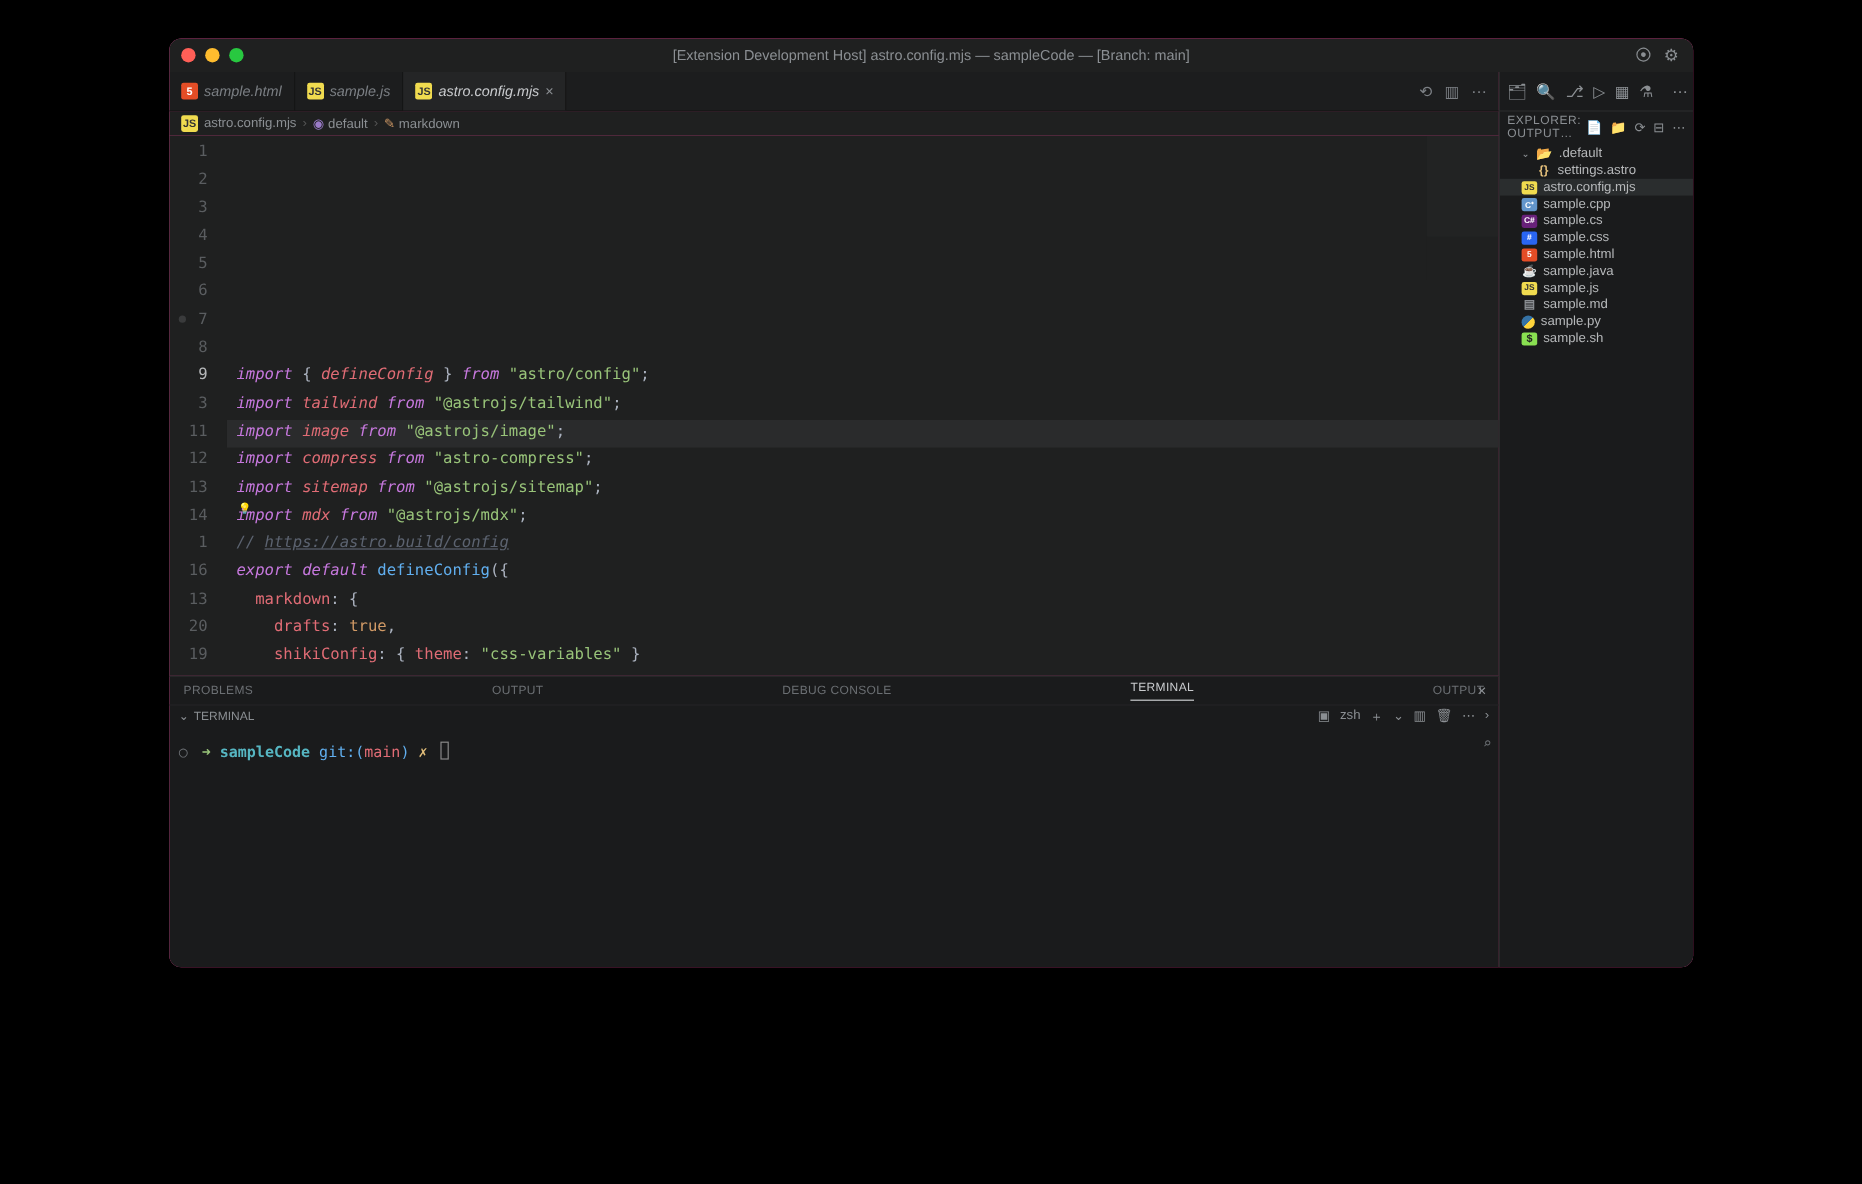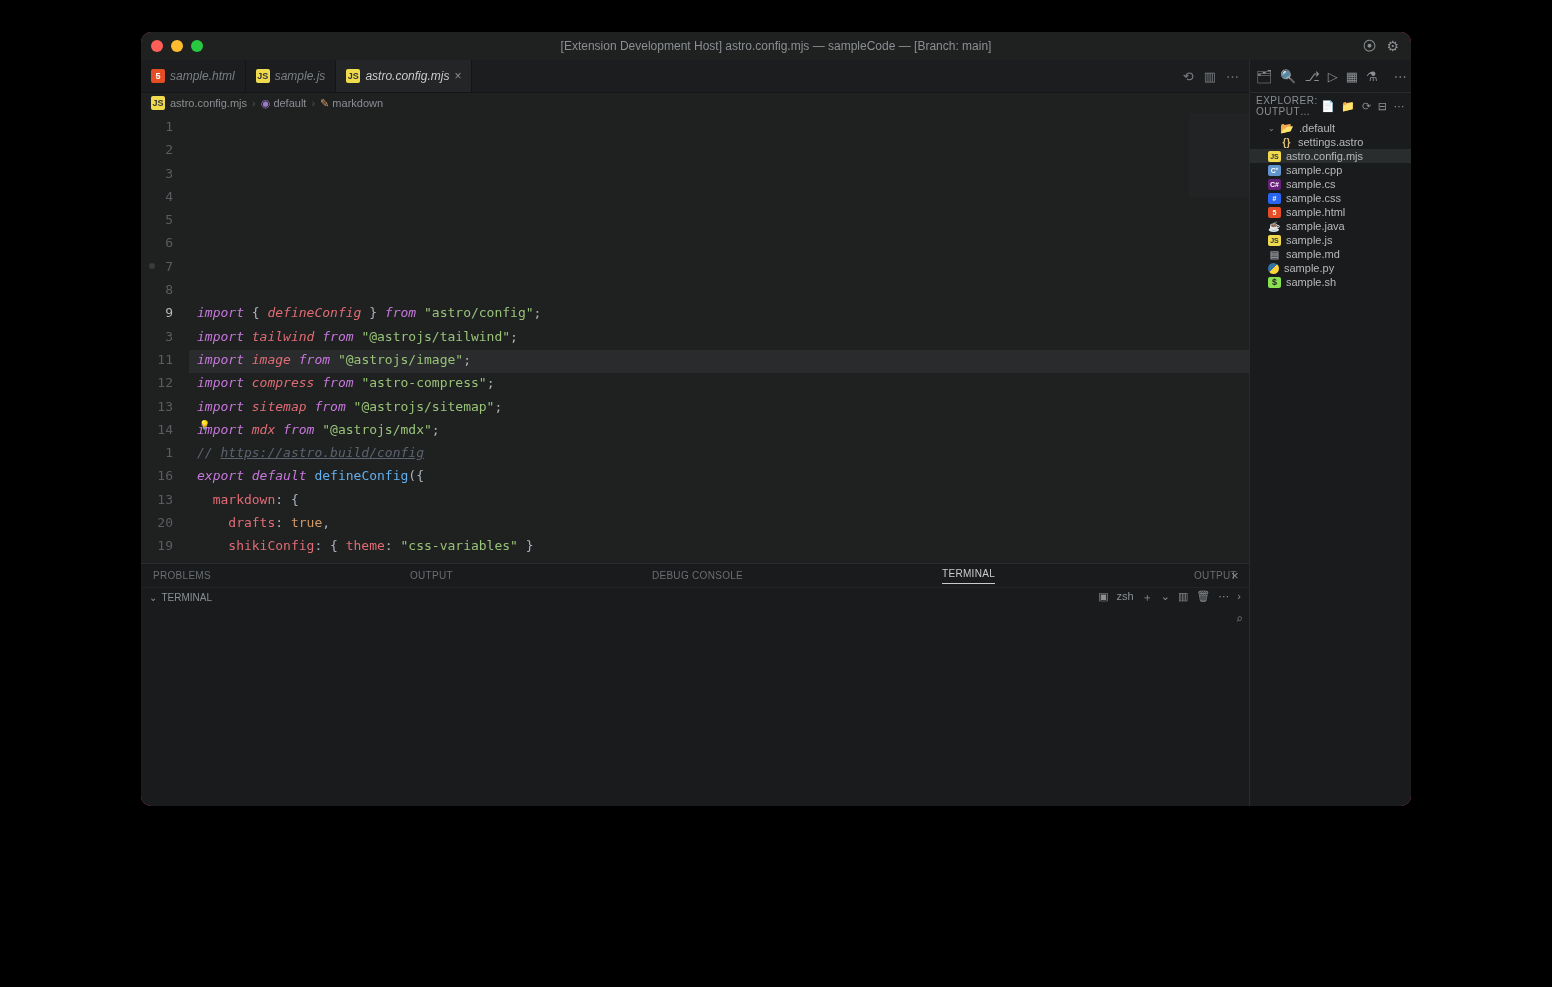--- a/index.html
+++ b/index.html
@@ -246,20 +246,28 @@
             <span>＋</span>
             <span>⌄</span>
             <span>▥</span>
             <span>🗑</span>
             <span>⋯</span>
             <span>›</span>
           </div>
         </div>
         <div class="term-body">
           <span class="term-search">⌕</span>
+          <div class="prompt">
+            <span class="dot-left">○</span>
+            <span class="arrow">➜ </span>
+            <span class="dir">sampleCode</span>
+            <span class="git"> <span>git:</span>(</span><span class="branch">main</span><span class="git">)</span>
+            <span class="dirty">✗</span>
+            <span class="cursor"></span>
+          </div>
         </div>
       </div>
     </div>
 
     <div class="sidebar">
       <div class="action-bar">
         <span>🗂</span>
         <span>🔍</span>
         <span>⎇</span>
         <span>▷</span>

